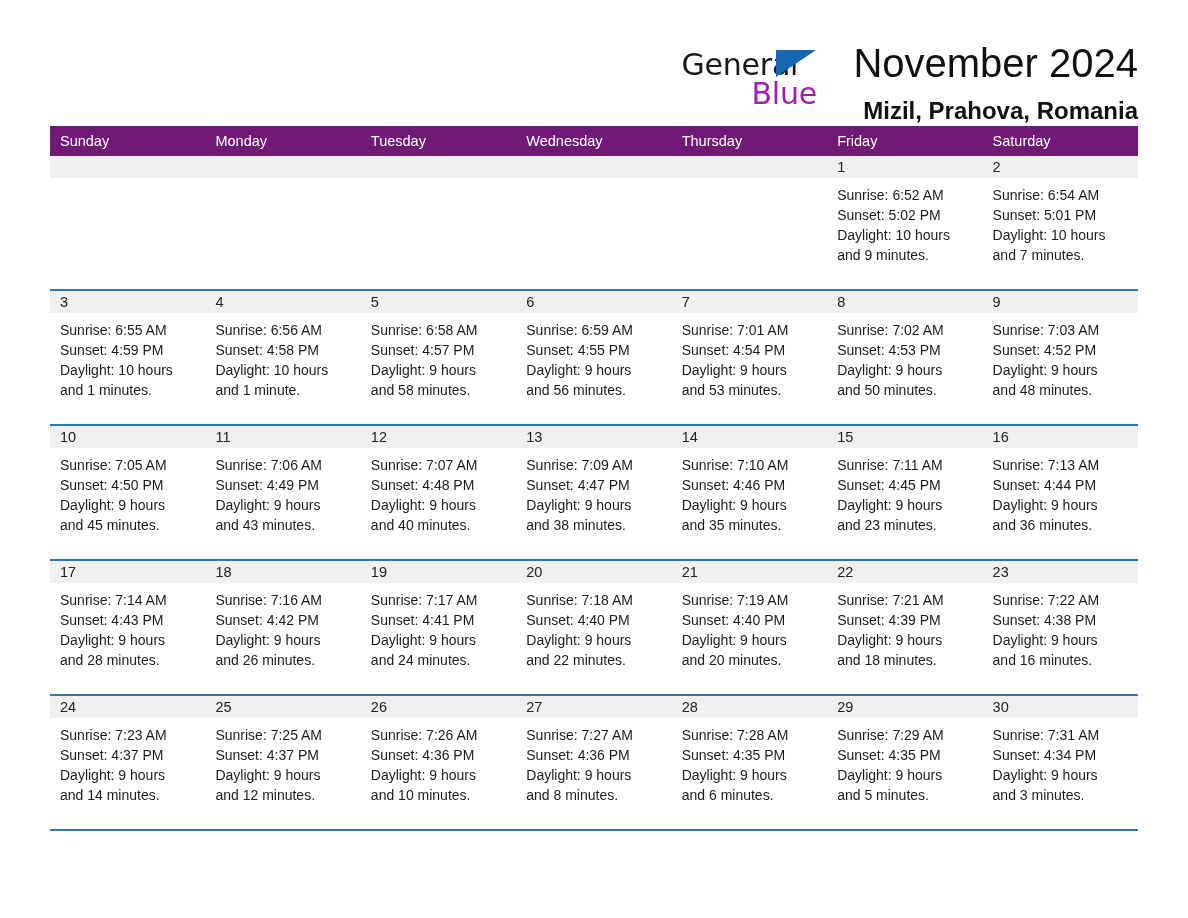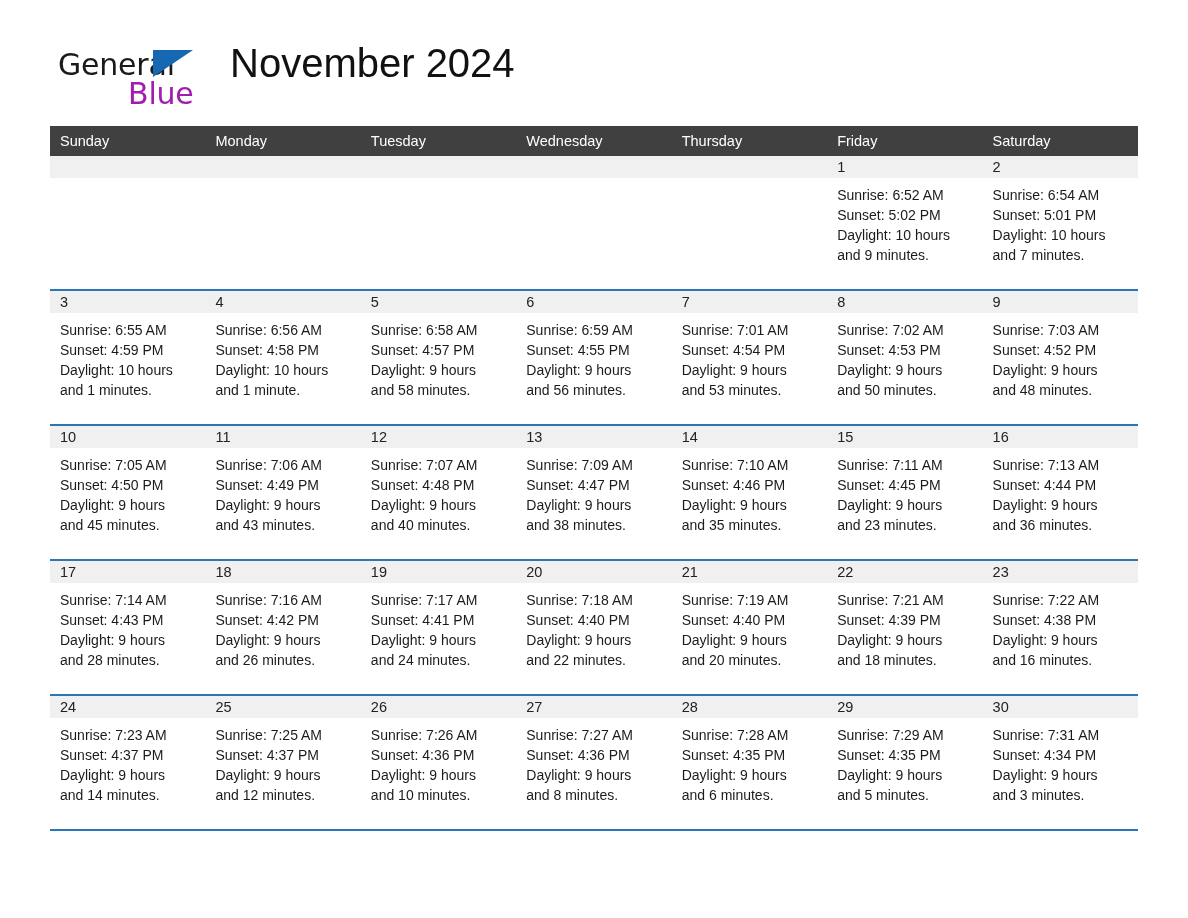--- a/index.html
+++ b/index.html
@@ -19,21 +19,21 @@
     width: 1188px;
     height: 918px;
     box-sizing: border-box;
     padding: 0 50px;
   }
 
   
   .top {
     display: flex;
     align-items: flex-start;
-    justify-content: flex-start;
+    justify-content: flex-end;
     height: 110px;
     padding-top: 38px;
     box-sizing: border-box;
   }
   .brand {
     position: relative;
     width: 180px;
     height: 72px;
     flex: none;
   }
@@ -89,21 +89,21 @@
   }
 
   
   .calendar {
     margin-top: 16px;
     width: 1088px;
   }
   .weekdays {
     display: grid;
     grid-template-columns: repeat(7, 1fr);
-    background: #404040;
+    background: #701a75;
     height: 30px;
   }
   .weekday {
     color: #ffffff;
     font-size: 14.5px;
     line-height: 30px;
     padding-left: 10px;
     box-sizing: border-box;
     white-space: nowrap;
   }
@@ -151,20 +151,21 @@
 <div class="page">
 
   <div class="top">
     <div class="brand">
       <span class="brand-general">General</span>
       <span class="brand-triangle"></span>
       <span class="brand-blue">Blue</span>
     </div>
     <div class="titles">
       <div class="cal-title">November 2024</div>
+      <div class="cal-subtitle">Mizil, Prahova, Romania</div>
     </div>
   </div>
 
   <div class="calendar">
 
     <div class="weekdays">
       <div class="weekday">Sunday</div>
       <div class="weekday">Monday</div>
       <div class="weekday">Tuesday</div>
       <div class="weekday">Wednesday</div>

